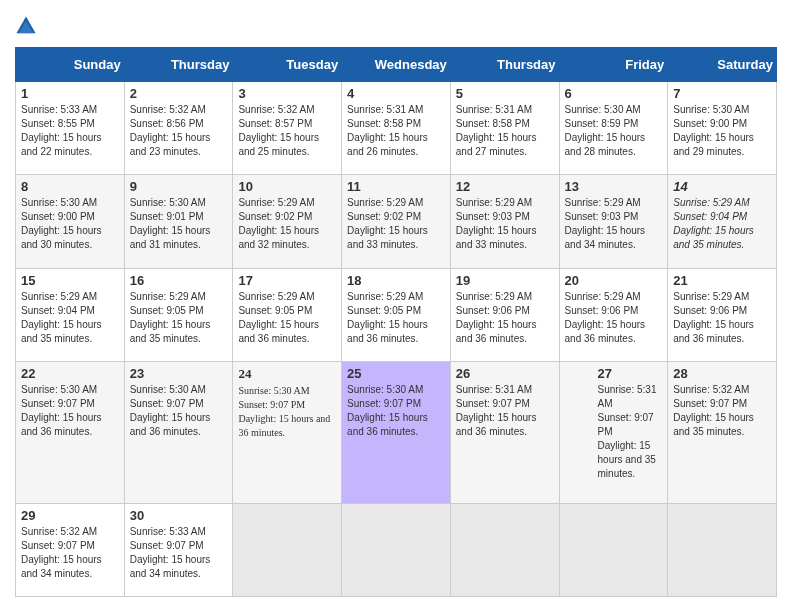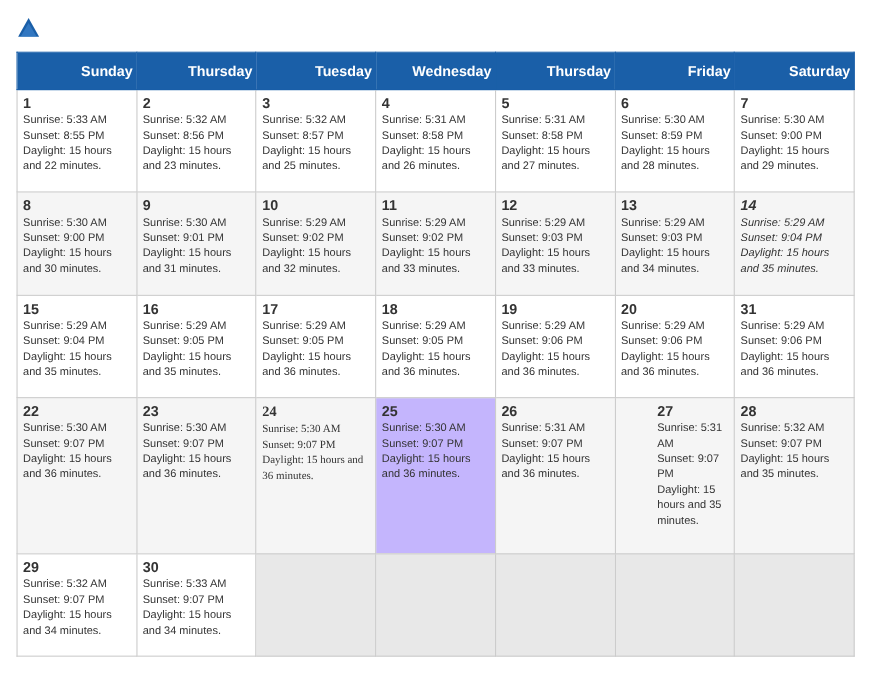--- a/index.html
+++ b/index.html
@@ -295,21 +295,21 @@
       </td>
           <td>
         <span class="day-num">20</span>
         <div class="day-info">
           Sunrise: 5:29 AM<br>
           Sunset: 9:06 PM<br>
           Daylight: 15 hours and 36 minutes.
         </div>
       </td>
           <td>
-        <span class="day-num">31</span>
+        <span class="day-num">21</span>
         <div class="day-info">
           Sunrise: 5:29 AM<br>
           Sunset: 9:06 PM<br>
           Daylight: 15 hours and 36 minutes.
         </div>
       </td>
         </tr>
         <tr style="background: rgb(245, 245, 245);">
           <td style="background: rgb(245, 245, 245);">
         <span class="day-num">22</span>

